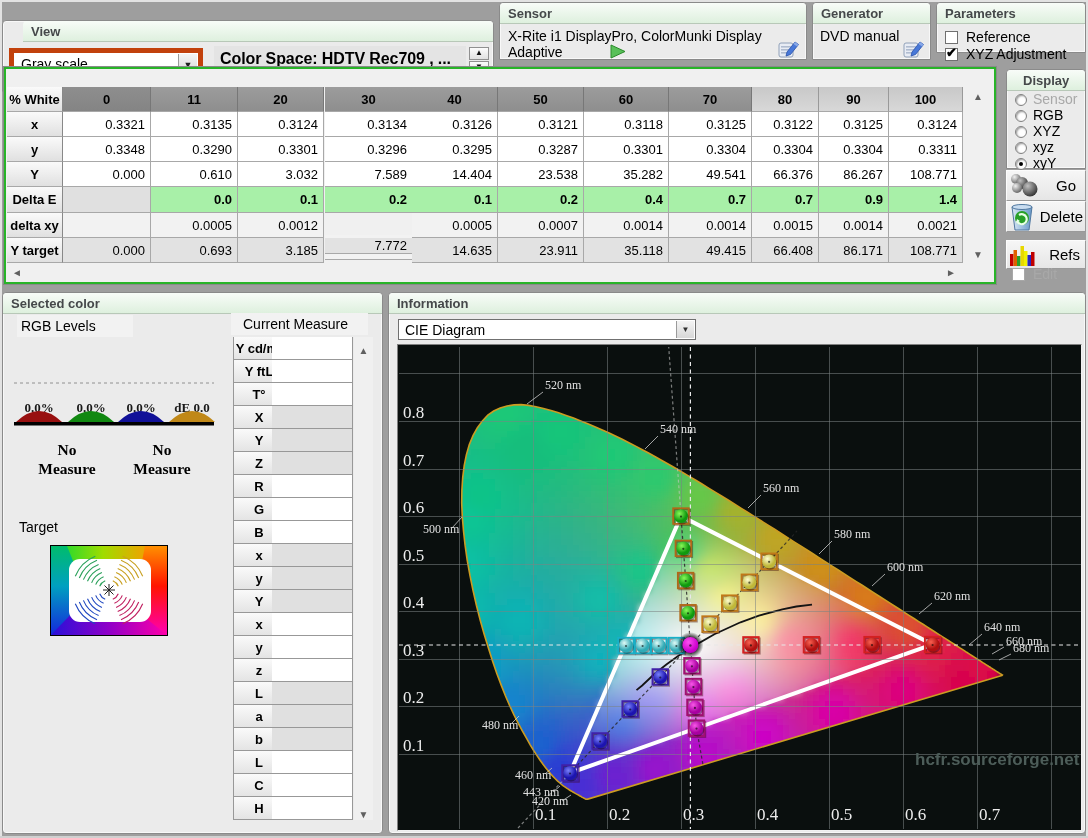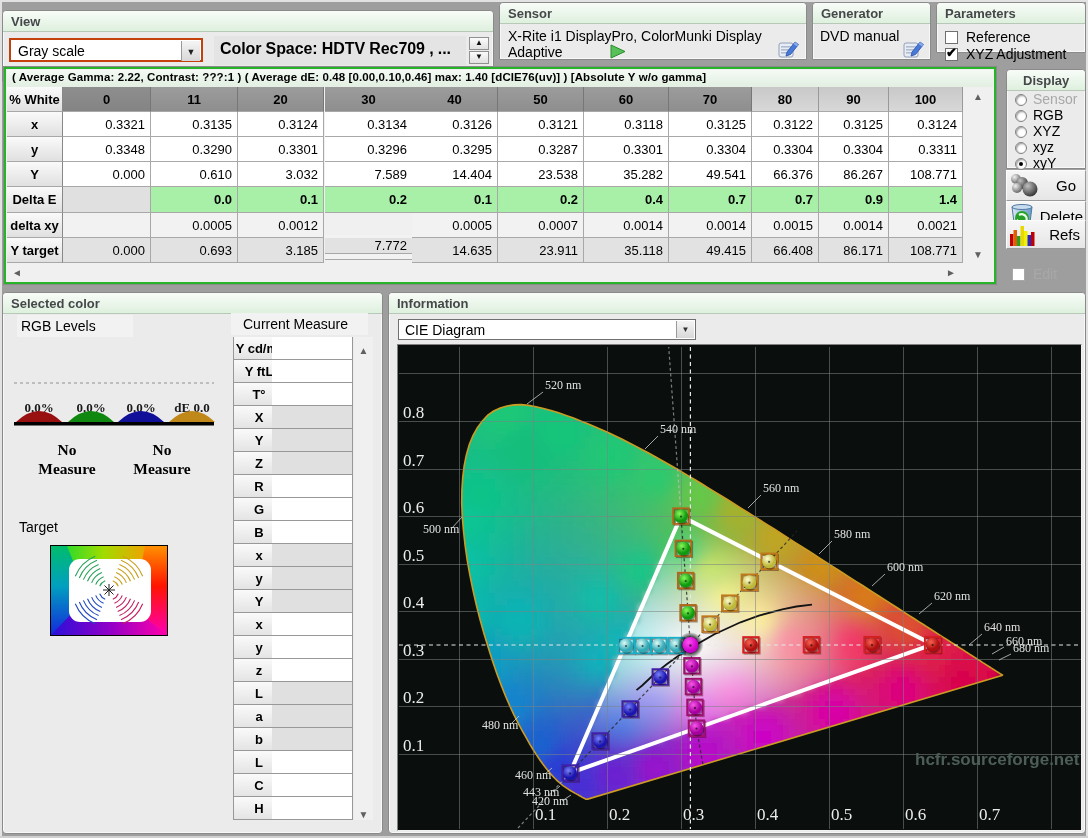--- a/index.html
+++ b/index.html
@@ -18,23 +18,23 @@
 .btn { position:absolute; left:1006px; width:80px; background:linear-gradient(#f6f6f6,#e6e6e6); border:1px solid #9a9a9a; border-top-color:#fcfcfc; border-left-color:#fcfcfc; display:flex; align-items:center; font-size:15px; color:#000; padding-left:2px; }
 .sb { position:absolute; background:#f0f0f0; }
 .arr { position:absolute; color:#606060; font-size:10px; text-align:center; font-family:"Liberation Sans",sans-serif; }
 </style></head>
 <body>
 <div style="position:absolute;left:0;top:0;width:1088px;height:2px;background:#e2e2e2;"></div>
 <div style="position:absolute;left:0;top:0;width:2px;height:838px;background:#e2e2e2;"></div>
 <div style="position:absolute;right:0;top:0;width:2px;height:838px;background:#e2e2e2;"></div>
 <div style="position:absolute;left:0;bottom:0;width:1088px;height:2px;background:#d0d0d0;"></div>
 
-<div class="panel" style="left:2px;top:10px;width:492px;height:72px;">
+<div class="panel" style="left:2px;top:20px;width:492px;height:72px;padding-left:20px;">
  <div class="phead">View</div>
- <div style="position:absolute;left:6px;top:27px;width:194px;height:24px;background:#fff;border:2px solid #c2410c;font-size:14px;padding:3px 0 0 7px;">Gray scale
+ <div style="position:absolute;left:6px;top:27px;width:194px;height:24px;background:#fff;border:5px solid #c2410c;font-size:14px;padding:3px 0 0 7px;">Gray scale
    <div style="position:absolute;right:1px;top:1px;width:19px;height:20px;background:linear-gradient(#f4f4f4,#d8d8d8);border-left:1px solid #9a9a9a;text-align:center;font-size:9px;color:#202020;padding-top:6px;">▼</div>
  </div>
  <div style="position:absolute;left:211px;top:25px;width:252px;height:29px;background:#e4e4e4;font-size:16px;font-weight:bold;padding:4px 0 0 6px;letter-spacing:-0.1px;white-space:nowrap;">Color Space: HDTV Rec709 , ...</div>
  <div style="position:absolute;left:466px;top:26px;width:20px;height:13px;background:linear-gradient(#fcfcfc,#e0e0e0);border:1px solid #909090;text-align:center;font-size:8px;color:#101010;">▲</div>
  <div style="position:absolute;left:466px;top:40px;width:20px;height:13px;background:linear-gradient(#fcfcfc,#e0e0e0);border:1px solid #909090;text-align:center;font-size:8px;color:#101010;">▼</div>
 </div>
 
 <div class="panel" style="left:499px;top:2px;width:308px;height:58px;">
  <div class="phead">Sensor</div>
  <div style="position:absolute;left:8px;top:25px;font-size:14px;">X-Rite i1 DisplayPro, ColorMunki Display</div>
@@ -66,21 +66,20 @@
 </div>
 
 <div class="panel" style="left:936px;top:2px;width:150px;height:51px;">
  <div class="phead">Parameters</div>
  <div style="position:absolute;left:8px;top:26px;font-size:14px;"><span class="cb"></span>Reference</div>
  <div style="position:absolute;left:8px;top:43px;font-size:14px;"><span class="cb" style="position:relative;"><span style="position:absolute;left:0px;top:-4px;font-size:13px;font-weight:bold;">✔</span></span>XYZ Adjustment</div>
 </div>
 
 <div style="position:absolute;left:3px;top:66px;width:994px;height:219px;background:#f0f0f0;border:1px solid #8a8a8a;">
  <div style="position:absolute;left:0;top:0;width:100%;height:100%;border:2px solid #28b428;"></div>
- <div style="position:absolute;left:3px;top:3px;width:986px;height:17px;background:linear-gradient(#f4faf4,#e2efe2);font-size:11.5px;font-weight:bold;padding:1px 0 0 5px;letter-spacing:0.1px;">( Average Gamma: 2.22, Contrast: ???:1 ) ( Average dE: 0.48 [0.00,0.10,0.46] max: 1.40 [dCIE76(uv)] ) [Absolute Y w/o gamma]</div>
  <div style="position:absolute;left:-3px;top:-66px;">
       <div class="cell rh" style="left:6px;top:86px;width:56px;height:25px;">% White</div>
       <div class="cell ch0" style="left:62px;top:86px;width:88px;height:25px;">0</div>
       <div class="cell ch" style="left:150px;top:86px;width:87px;height:25px;">11</div>
       <div class="cell ch" style="left:237px;top:86px;width:86px;height:25px;">20</div>
       <div class="cell ch" style="left:324px;top:86px;width:88px;height:25px;">30</div>
       <div class="cell ch" style="left:411px;top:86px;width:86px;height:25px;">40</div>
       <div class="cell ch" style="left:497px;top:86px;width:86px;height:25px;">50</div>
       <div class="cell ch" style="left:583px;top:86px;width:85px;height:25px;">60</div>
       <div class="cell ch" style="left:668px;top:86px;width:83px;height:25px;">70</div>
@@ -207,21 +206,21 @@
         </linearGradient>
       </defs>
       <path d="M3 4 L23 4 L20 27 L6 27 Z" fill="url(#bin)" stroke="#5078a0"></path>
       <ellipse cx="13" cy="4" rx="10" ry="2.5" fill="#c8dcf0" stroke="#5078a0"></ellipse>
       <circle cx="13" cy="15" r="7" fill="#28a028"></circle>
       <path d="M10 12 a5 5 0 1 1 -2 6" fill="none" stroke="#e8ffe8" stroke-width="2.2"></path>
       <path d="M7 20 l1-4 3 2 z" fill="#e8ffe8"></path>
     </svg>
     <span style="margin-left:auto;padding-right:2px;">Delete</span>
   </div>
-<div class="btn" style="top:220px;height:29px;">
+<div class="btn" style="top:240px;height:29px;">
     <svg width="28" height="26" viewBox="0 0 28 26">
       <g>
         <rect x="1" y="12" width="3.5" height="12" fill="#c00000"></rect>
         <rect x="4.5" y="8" width="3.5" height="16" fill="#e06000"></rect>
         <rect x="8" y="14" width="3.5" height="10" fill="#28a028"></rect>
         <rect x="11.5" y="4" width="3.5" height="20" fill="#e8d800"></rect>
         <rect x="15" y="9" width="3.5" height="15" fill="#f0f000"></rect>
         <rect x="18.5" y="13" width="3.5" height="11" fill="#2828c0"></rect>
         <rect x="22" y="10" width="3.5" height="14" fill="#c00000"></rect>
       </g>

